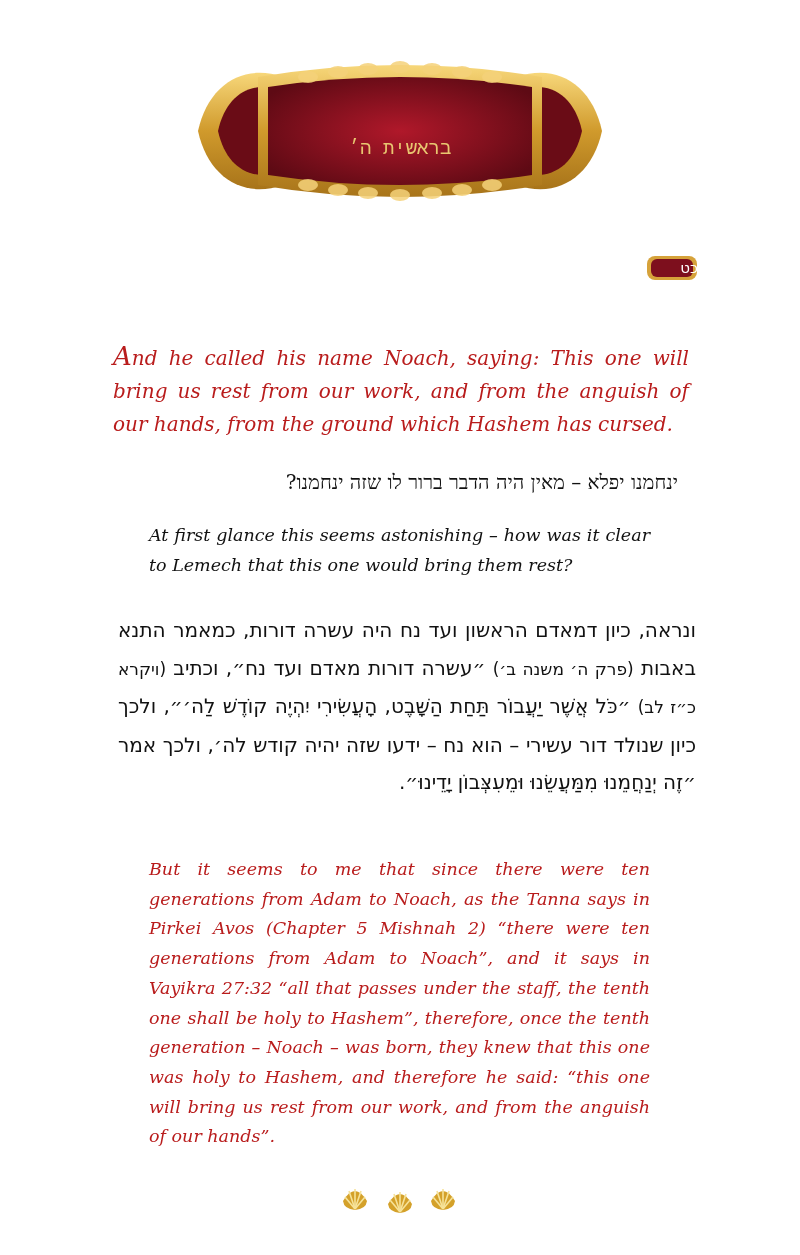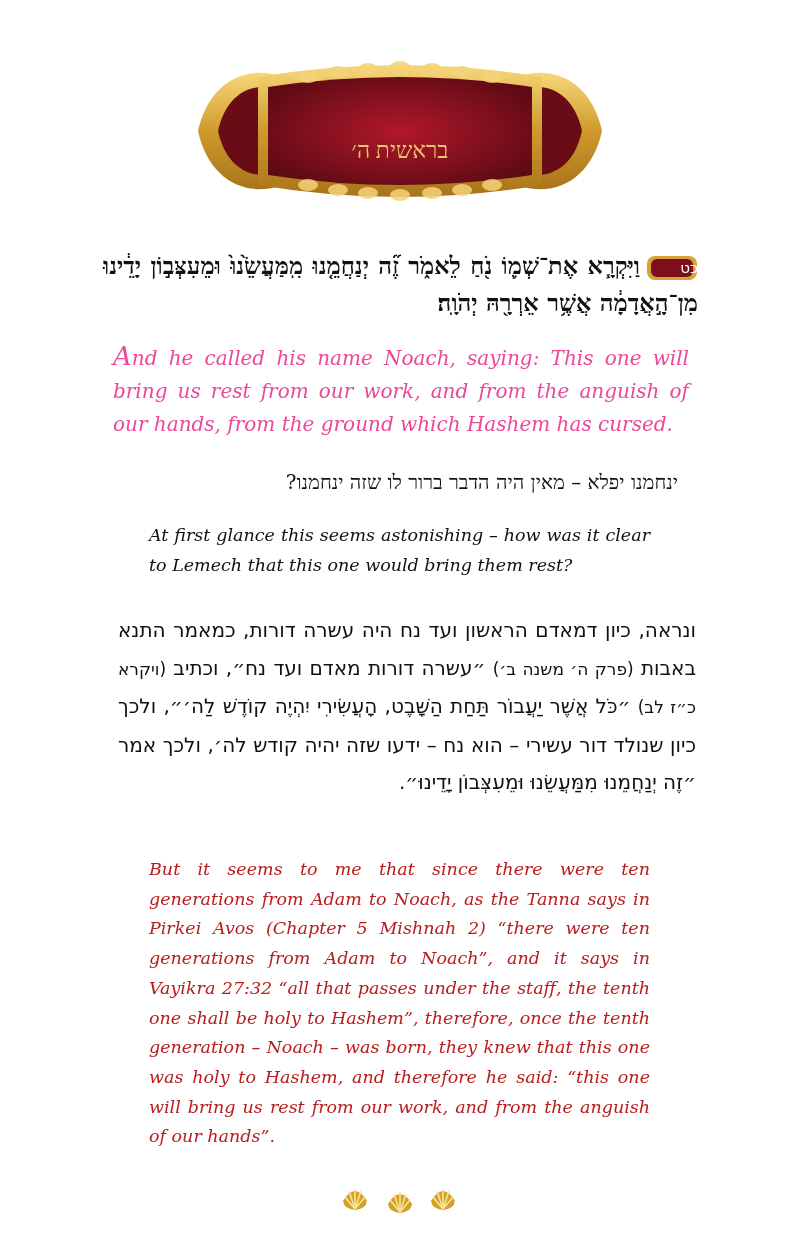--- a/index.html
+++ b/index.html
@@ -8,21 +8,21 @@
   
   .banner { position: absolute; left: 188px; top: 55px; width: 424px; height: 152px; }
   .banner svg { position: absolute; left: 0; top: 0; }
   .banner-title {
     position: absolute; left: 0; right: 0; top: 37px; text-align: center;
     font-family: "DejaVu Sans", sans-serif; font-weight: bold; font-size: 33px;
     color: #ffffff; direction: rtl; text-shadow: 1px 1px 2px rgba(0,0,0,0.6);
   }
   .banner-sub {
     position: absolute; left: 0; right: 0; top: 83px; text-align: center;
-    font-family: Liberation Serif, serif; font-size: 23px;
+    font-family: Liberation Mono, monospace; font-size: 19px;
     color: #e8c670; direction: rtl;
   }
 
   
   .verse {
     position: absolute; left: 103px; top: 247px; width: 595px;
     direction: rtl; text-align: justify; text-align-last: right;
     font-family: "DejaVu Serif", serif; font-weight: bold; font-size: 24px;
     line-height: 37px; color: #111111;
   }
@@ -34,21 +34,21 @@
   .verse-badge span {
     position: absolute; left: 0; right: 0; top: 2px; 
     font-family: "DejaVu Sans", sans-serif; font-size: 15px; font-weight: normal;
     color: #ffffff; line-height: 22px;
   }
 
   
   .verse-translation {
     position: absolute; left: 113px; top: 340px; width: 576px;
     font-family: "DejaVu Serif", serif; font-style: italic; font-size: 20px;
-    line-height: 33px; color: #ec4899; text-align: justify;
+    line-height: 33px; color: #b91c1c; text-align: justify;
   }
   .verse-translation .dropcap { font-size: 26px; }
 
   
   .question-he {
     position: absolute; left: 140px; top: 466px; width: 538px;
     direction: rtl; text-align: right;
     font-family: "DejaVu Serif", serif; font-size: 20px; line-height: 32px; color: #111111;
   }
   .question-en {
@@ -122,21 +122,21 @@
   <div class="banner-sub">בראשית ה׳</div>
 </div>
 
 <div class="verse">
   <span class="verse-badge">
     <svg width="52" height="26" viewBox="0 0 52 26">
       <rect x="1" y="1" width="50" height="24" rx="8" fill="#d6a23a"></rect>
       <rect x="5" y="4" width="42" height="18" rx="6" fill="#7d0f1d"></rect>
     </svg>
     <span>כט</span>
-  </span><span>וַיִּקְרָ֧א אֶת־שְׁמ֛וֹ נֹ֖חַ לֵאמֹ֑ר זֶ֞ה יְנַחֲמֵ֤נוּ מִֽמַּעֲשֵׂ֙נוּ֙ וּמֵעִצְּב֣וֹן יָדֵ֔ינוּ מִן־הָ֣אֲדָמָ֔ה אֲשֶׁ֥ר אֵרְרָ֖הּ יְהֹוָֽה׃</span>
+  </span>
 </div>
 
 <div class="verse-translation">
   <span class="dropcap">A</span><span>nd he called his name Noach, saying: This one will bring us rest from our work, and from the anguish of our hands, from the ground which Hashem has cursed.</span>
 </div>
 
 <div class="question-he">ינחמנו יפלא – מאין היה הדבר ברור לו שזה ינחמנו?</div>
 <div class="question-en">At first glance this seems astonishing – how was it clear to Lemech that this one would bring them rest?</div>
 
 <div class="answer-he">

